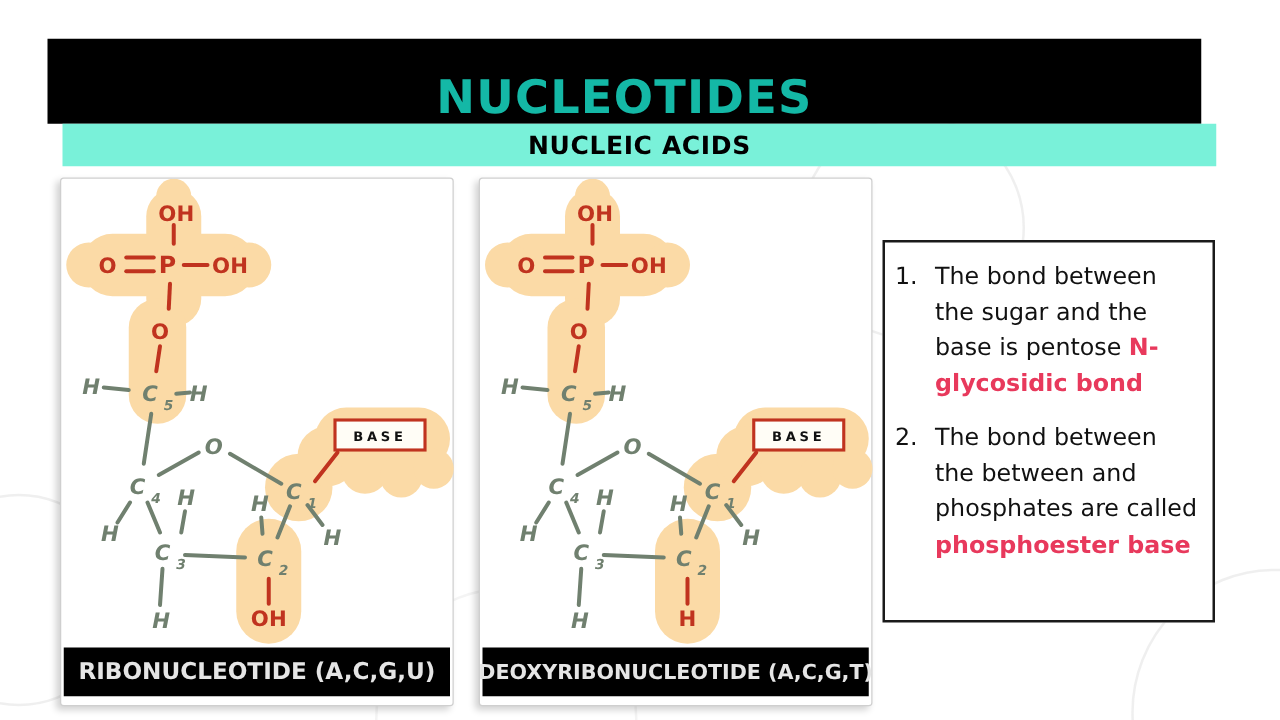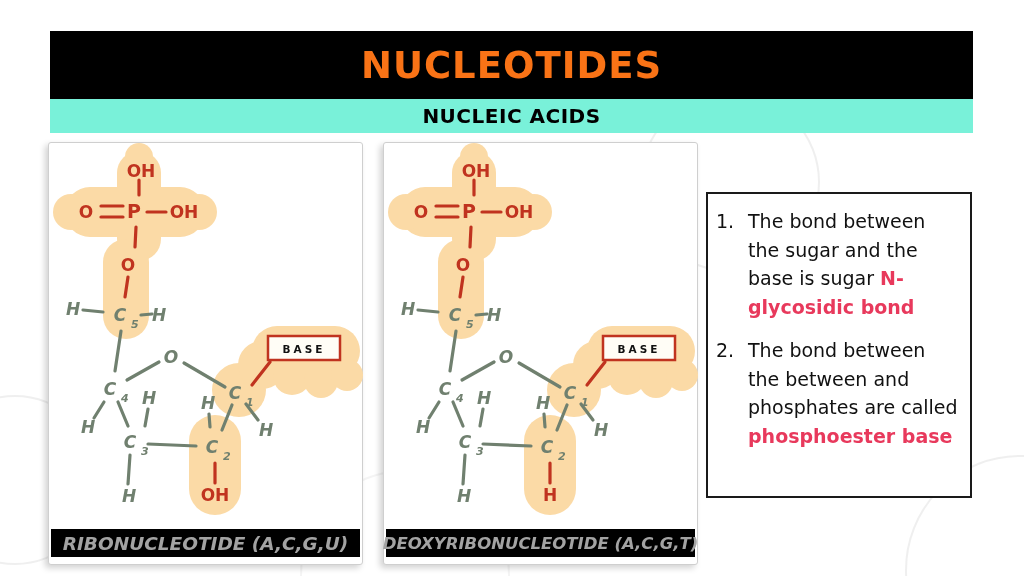--- a/index.html
+++ b/index.html
@@ -8,37 +8,37 @@
   #stage { position:relative; width:1024px; height:576px; background:#fff; }
 
   
   .wm { position:absolute; border:2px solid rgba(120,120,120,.12); border-radius:50%; z-index:0; }
   .wm1 { left:640px; top:92px;  width:180px; height:180px; }
   .wm2 { left:905px; top:455px; width:230px; height:230px; }
   .wm3 { left:-70px; top:395px; width:170px; height:170px; }
   .wm4 { left:300px; top:470px; width:210px; height:210px; border-color:rgba(120,120,120,.08); }
 
   
-  .title-bar { position:absolute; left:50px; top:31px; width:923px; height:68px;
-               background:#000; color:#f97316; display:flex; align-items:center; justify-content:center;
+  .title-bar { position:absolute; left:38px; top:31px; width:923px; height:68px;
+               background:#000; color:#14b8a6; display:flex; align-items:flex-end; justify-content:center;
                font-size:37px; font-weight:bold; letter-spacing:1px; z-index:2; }
   .subtitle-bar { position:absolute; left:50px; top:99px; width:923px; height:34px;
                background:#79f1d9; color:#000; display:flex; align-items:center; justify-content:center;
                font-size:20px; font-weight:bold; letter-spacing:.5px; z-index:2;text-align:center; }
 
   
   .panel { position:absolute; top:142px; width:315px; height:423px; background:#fff;
            border:1px solid #cfcfcf; border-radius:3px; z-index:1;
            box-shadow:-3px 3px 6px rgba(0,0,0,.18); }
   .panel.left  { left:48px;  }
   .panel.right { left:383px; }
   .panel svg { position:absolute; left:0; top:0; }
-  .panel-label { position:absolute; left:2px; right:2px; bottom:7px; height:28px; background:#000;
-                 color:#a3a3a3; display:flex; align-items:center; justify-content:center;
-                 font-weight:bold; white-space:nowrap;font-style:italic; }
+  .panel-label { position:absolute; left:2px; right:2px; bottom:7px; height:39px; background:#000;
+                 color:#e5e5e5; display:flex; align-items:center; justify-content:center;
+                 font-weight:bold; white-space:nowrap; }
   .panel.left  .panel-label { font-size:18.5px; }
   .panel.right .panel-label { font-size:16.5px; }
 
   
   .chem-gray  { fill:#70806f; font-weight:bold; font-style:italic; font-size:17px; }
   .chem-gray-sub { fill:#70806f; font-weight:bold; font-style:italic; font-size:11px; }
   .chem-red   { fill:#c0331f; font-weight:bold; font-size:17px; }
   .chem-red-big { fill:#c0331f; font-weight:bold; font-size:19px; }
   .base-text  { fill:#111; font-weight:bold; font-size:10.5px; letter-spacing:3px; }
   .bond-gray  { stroke:#70806f; stroke-width:3.2; stroke-linecap:round; }
@@ -234,21 +234,21 @@
     </svg>
     <div class="panel-label">
       <span>DEOXYRIBONUCLEOTIDE (A,C,G,T)</span>
     </div>
   </div>
 
   <div class="notes-box">
     <div class="note-item">
       <div class="note-num">1.</div>
       <div class="note-body">
-        <span>The </span><span class="seg-b">bond</span><span> between the </span><span class="seg-b">sugar</span><span> and the </span><span class="seg-b">base</span><span> is sugar </span><span class="seg-red">N-glycosidic bond</span>
+        <span>The </span><span class="seg-b">bond</span><span> between the </span><span class="seg-b">sugar</span><span> and the </span><span class="seg-b">base</span><span> is pentose </span><span class="seg-red">N-glycosidic bond</span>
       </div>
     </div>
     <div class="note-item">
       <div class="note-num">2.</div>
       <div class="note-body">
         <span>The </span><span class="seg-b">bond</span><span> between the </span><span class="seg-b">between</span><span> and </span><span class="seg-b">phosphates</span><span> are called </span><span class="seg-red nowrap">phosphoester base</span>
       </div>
     </div>
   </div>
 

